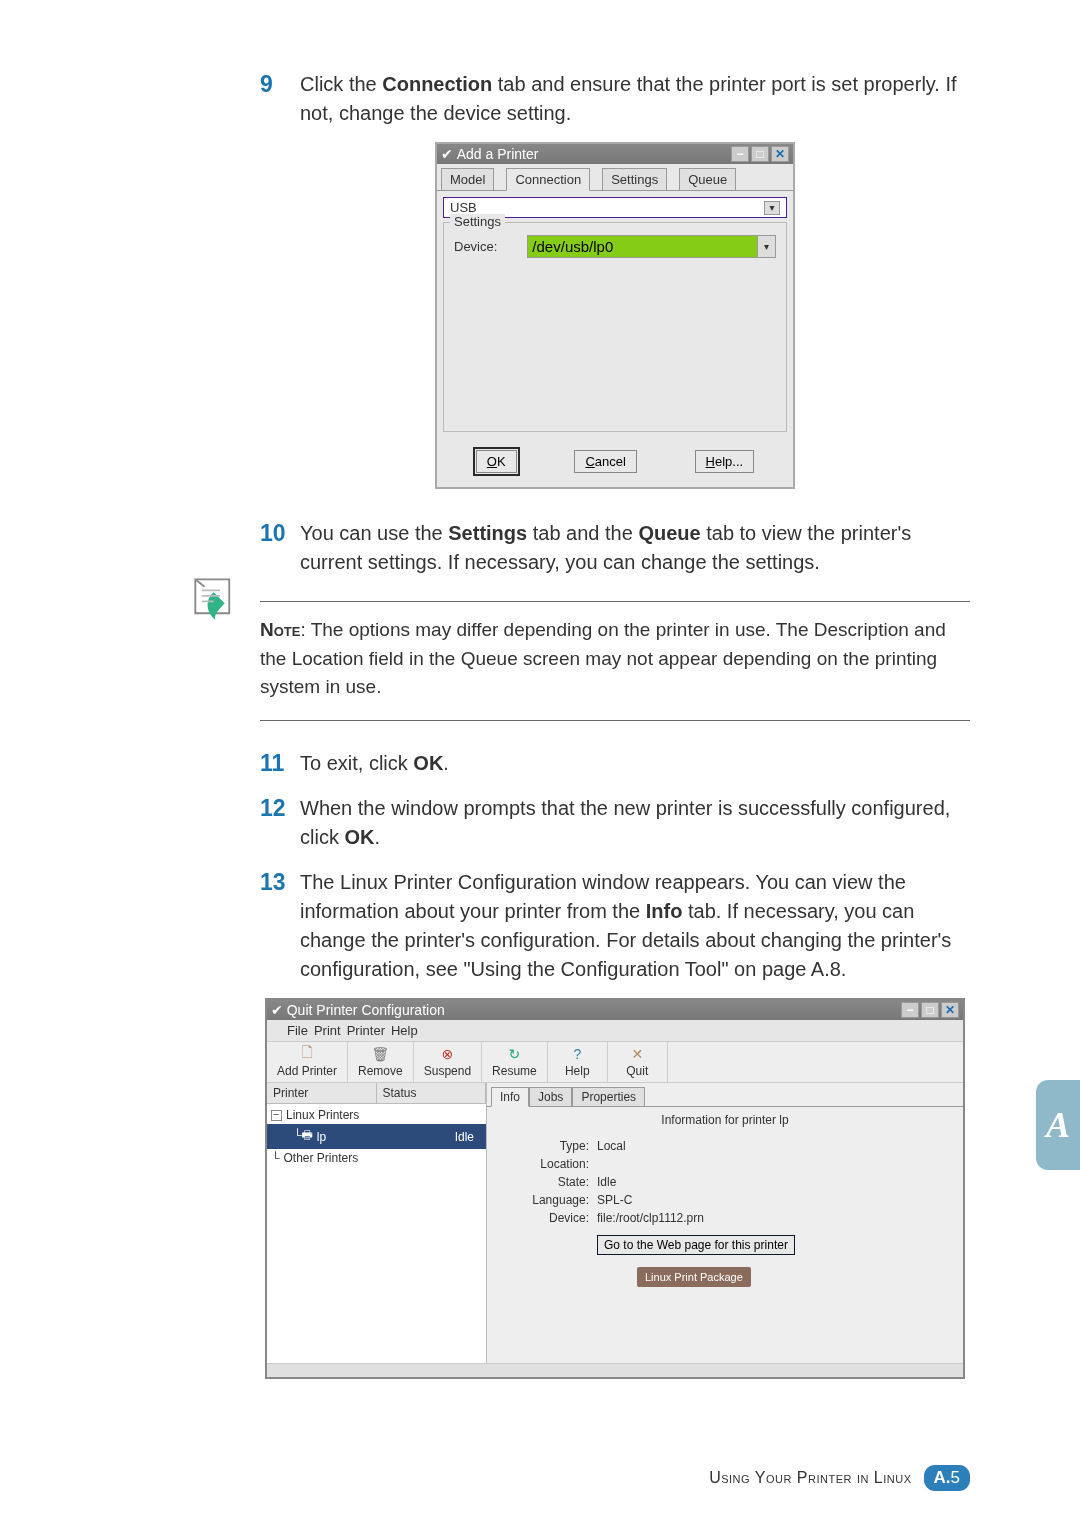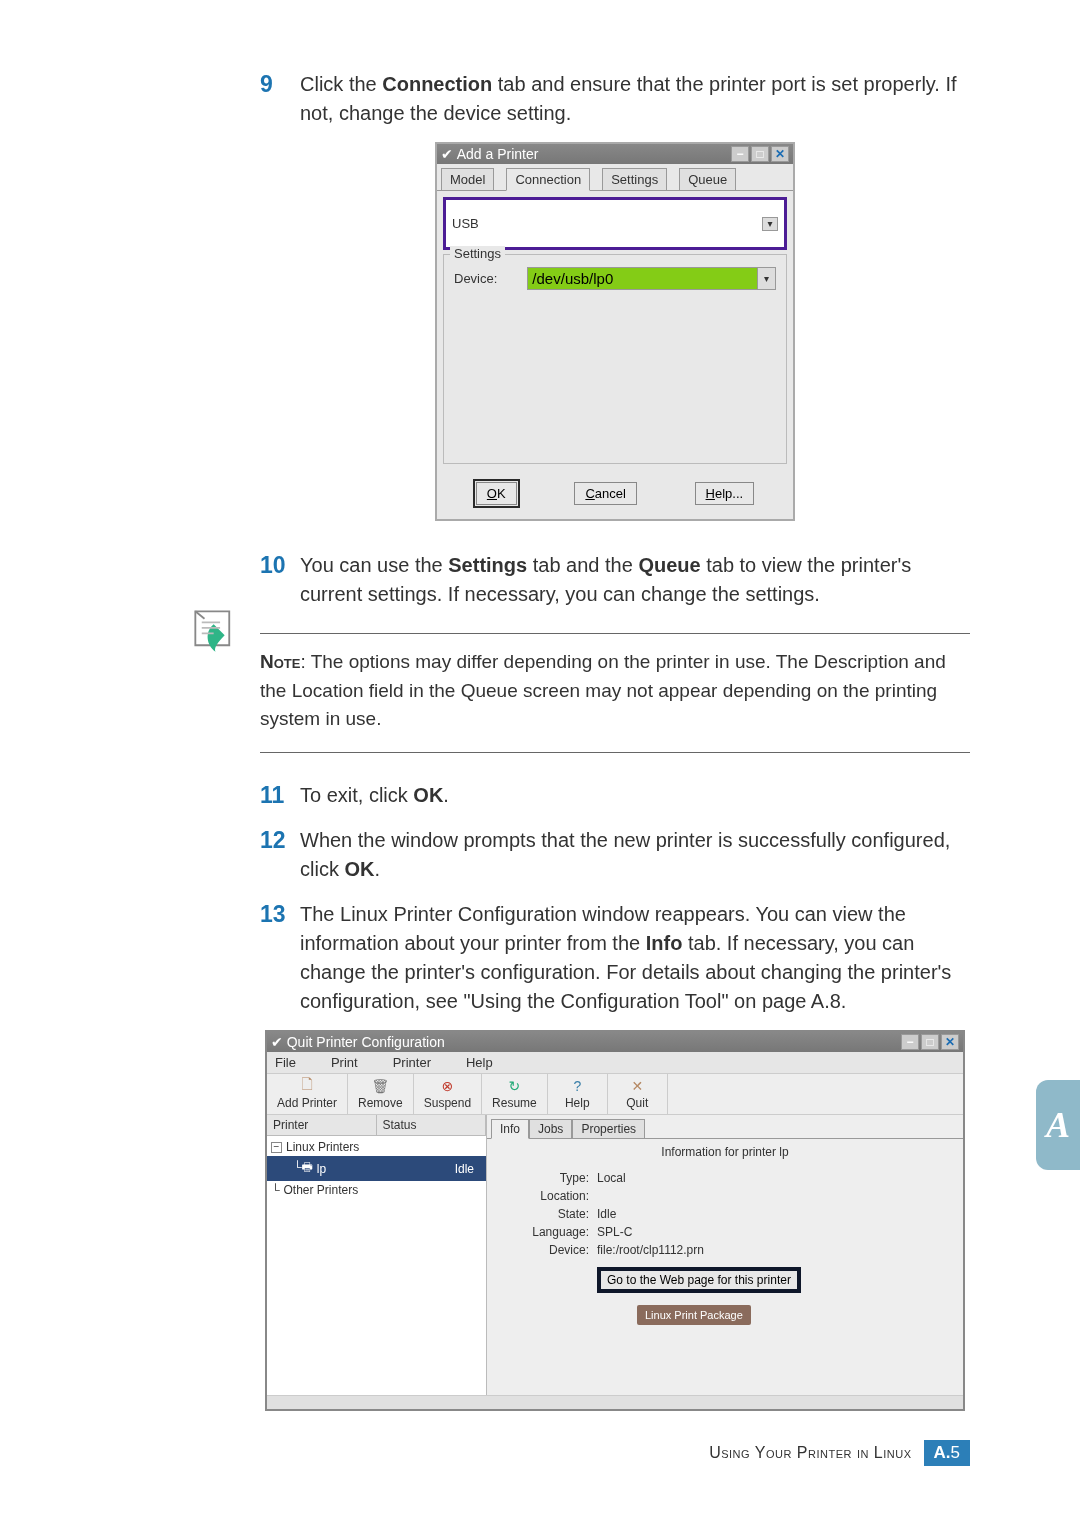--- a/index.html
+++ b/index.html
@@ -82,23 +82,23 @@
     margin-right: 0px;
   }
   .tab.active {
     background: #e8e8e8;
     border-bottom: 1px solid #e8e8e8;
     margin-bottom: -1px;
   }
   .d1-body { padding: 6px; }
   .d1-row {
     display: flex; align-items: center;
-    border: 3px solid #4c1d95;
+    border: 1px solid #4c1d95;
     background: #fff;
-    padding: 16px 6px;
+    padding: 2px 6px;
     margin-bottom: 4px;
     font-size: 13px;
   }
   .d1-row .dd {
     margin-left: auto;
     width: 16px; height: 14px;
     background: #ddd;
     border: 1px solid #999;
     display: flex; align-items: center; justify-content: center;
     font-size: 10px;
@@ -180,23 +180,24 @@
   .dialog2 {
     width: 700px;
     margin: 12px auto 0 auto;
     border: 2px solid #888;
     background: #e6e6e6;
     font-family: Arial, sans-serif;
     font-size: 13px;
   }
   .d2-menubar {
     display: flex;
-    gap: 35px;
+    gap: 6px;
     padding: 3px 8px;
     font-size: 13px;
+    margin-left: 12px;
   }
   .d2-toolbar {
     display: flex;
     gap: 0;
     border-top: 1px solid #ccc;
     border-bottom: 1px solid #ccc;
     background: #eee;
   }
   .tb-item {
     display: flex;
@@ -289,21 +290,21 @@
   }
   .info-row .lbl {
     width: 100px;
     text-align: right;
     padding-right: 8px;
   }
   .web-btn-row {
     padding: 8px 0 6px 110px;
   }
   .web-btn {
-    border: 4px solid #0f172a;
+    border: 1px solid #0f172a;
     background: #e8e8e8;
     padding: 2px 6px;
     font-size: 12px;
   }
   .logo-row {
     padding: 6px 0 6px 150px;
   }
   .logo-badge {
     display: inline-block;
     background: #8a6b5c;
@@ -328,39 +329,40 @@
     color: #fff;
     font-style: italic;
     font-weight: bold;
     font-size: 36px;
     font-family: Georgia, serif;
   }
 
   
   .footer {
     position: absolute;
-    bottom: 57px;
+    bottom: 32px;
     left: 0;
     width: 100%;
     display: flex;
     justify-content: flex-end;
     padding-right: 110px;
     align-items: center;
     gap: 12px;
   }
   .footer-text {
     font-variant: small-caps;
     font-size: 16px;
     letter-spacing: 0.5px;
   }
   .page-badge {
     background: #2c7fb8;
     color: #fff;
     padding: 3px 10px;
     font-size: 17px;
+    border-radius: 11px;
   }
   .page-badge .bold { font-weight: bold; }
 </style>
 </head>
 <body>
 
 <div class="page">
 
   <div class="step-line">
     <div class="step-num">9</div>

